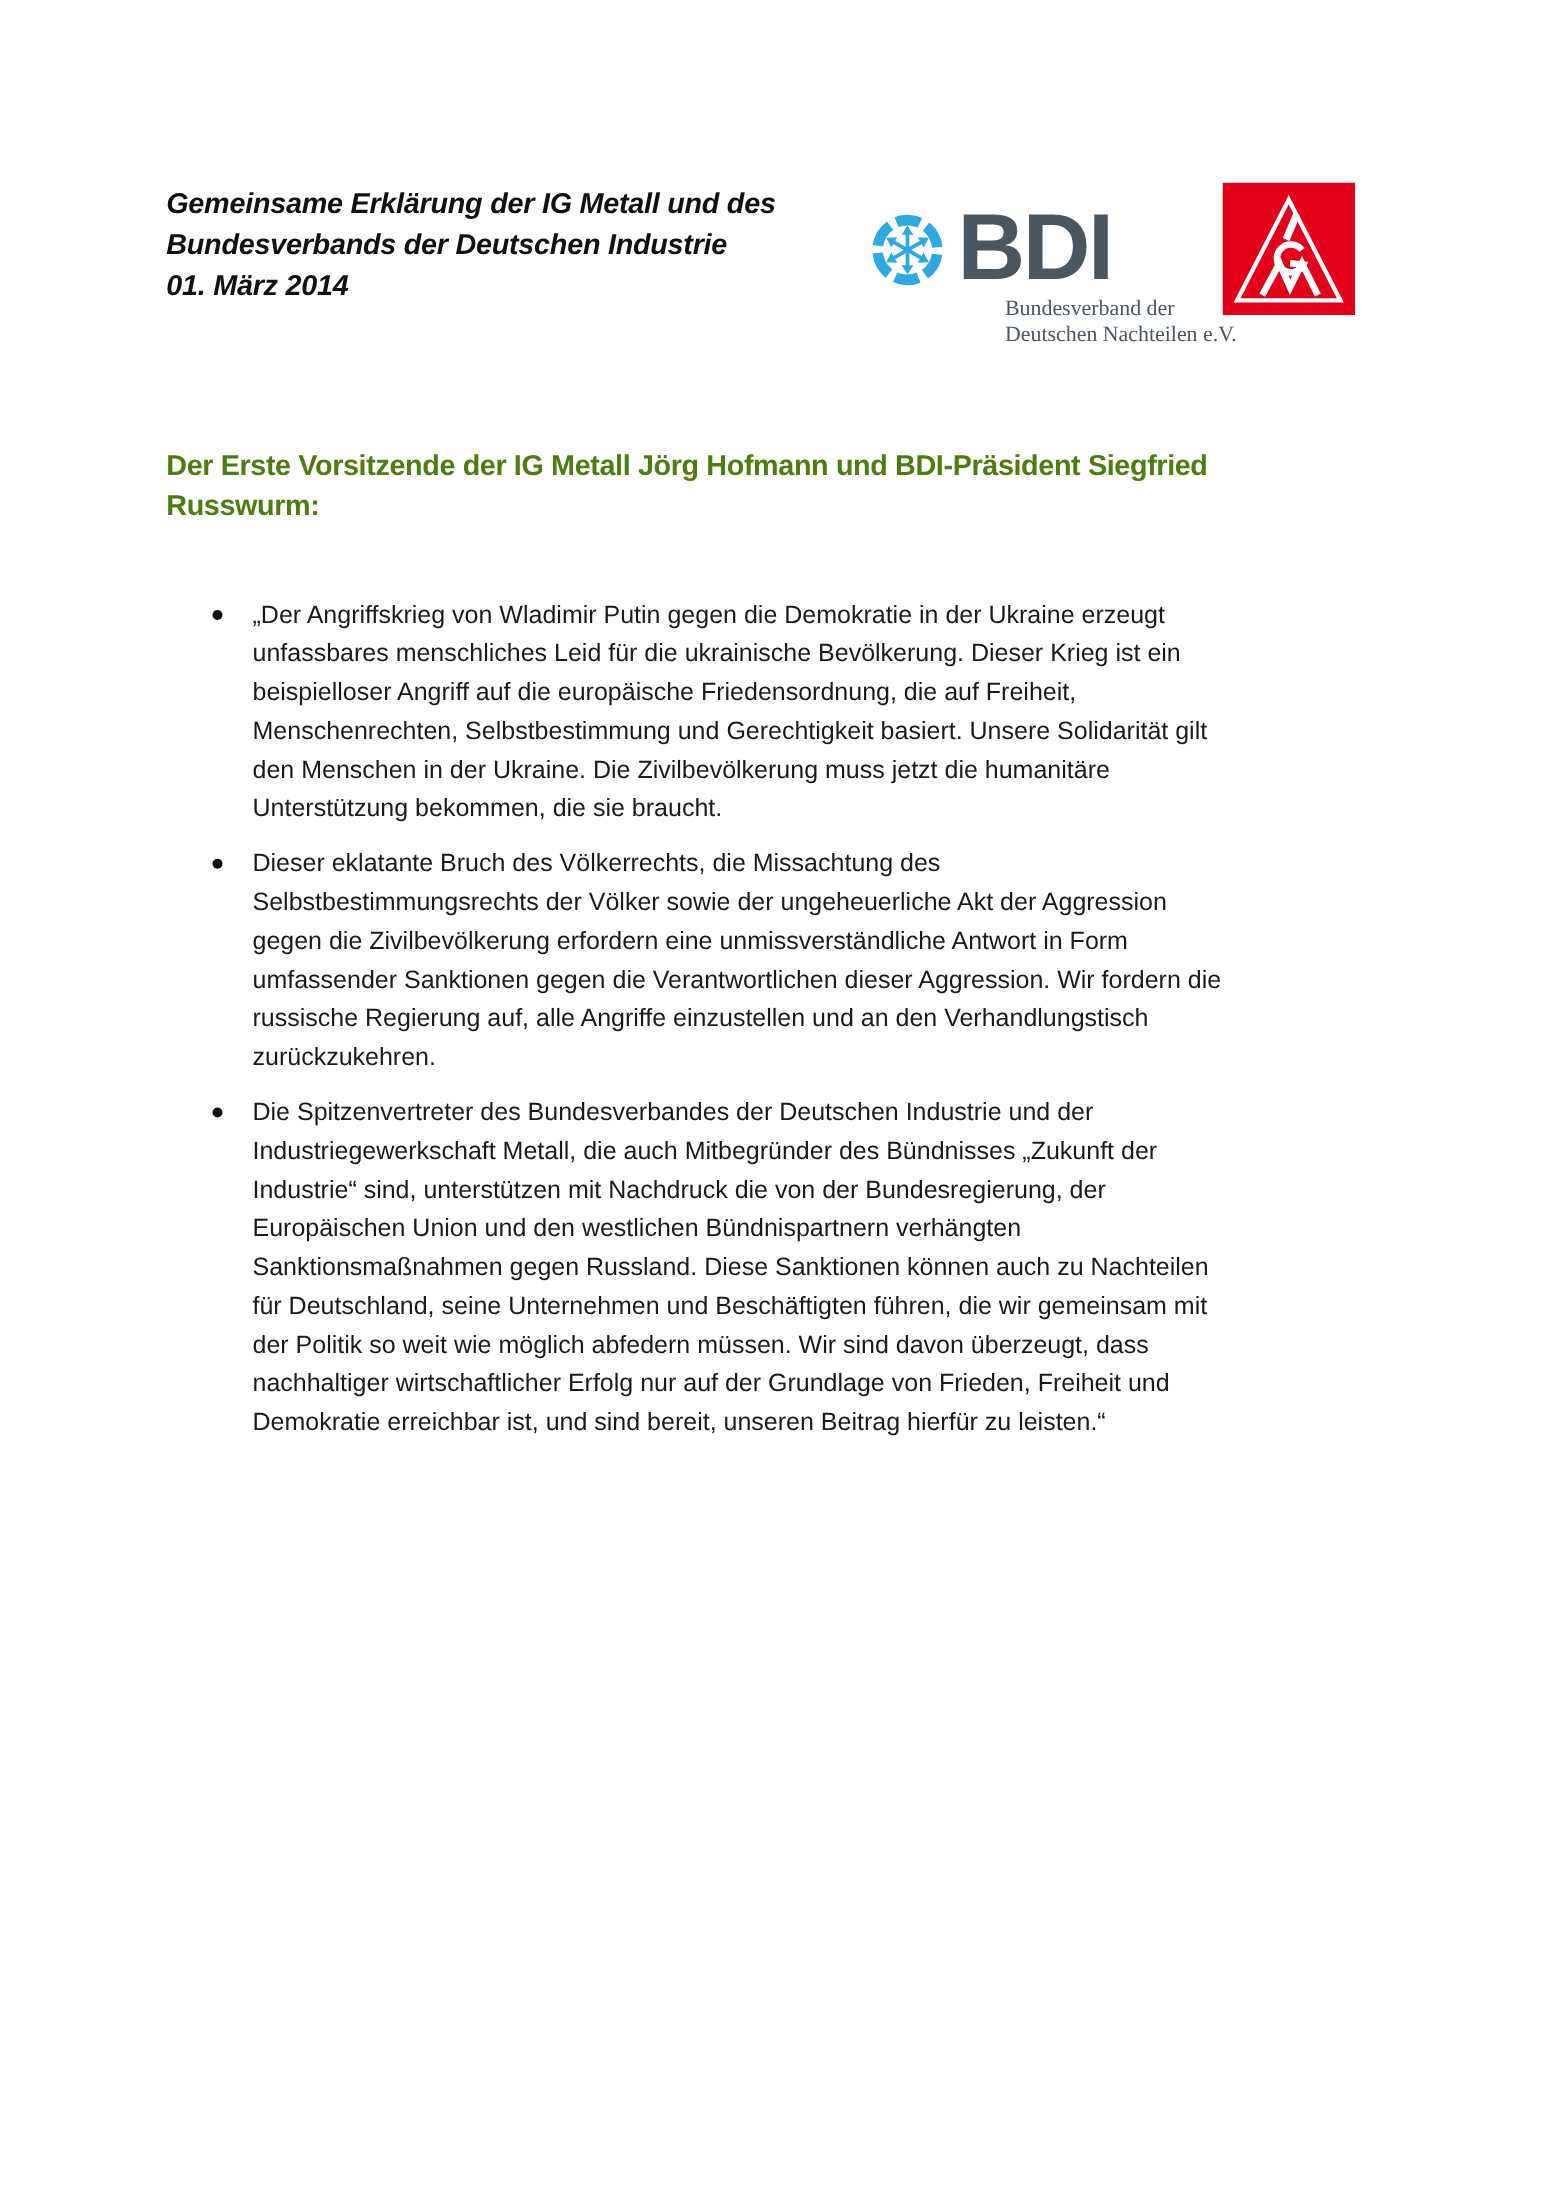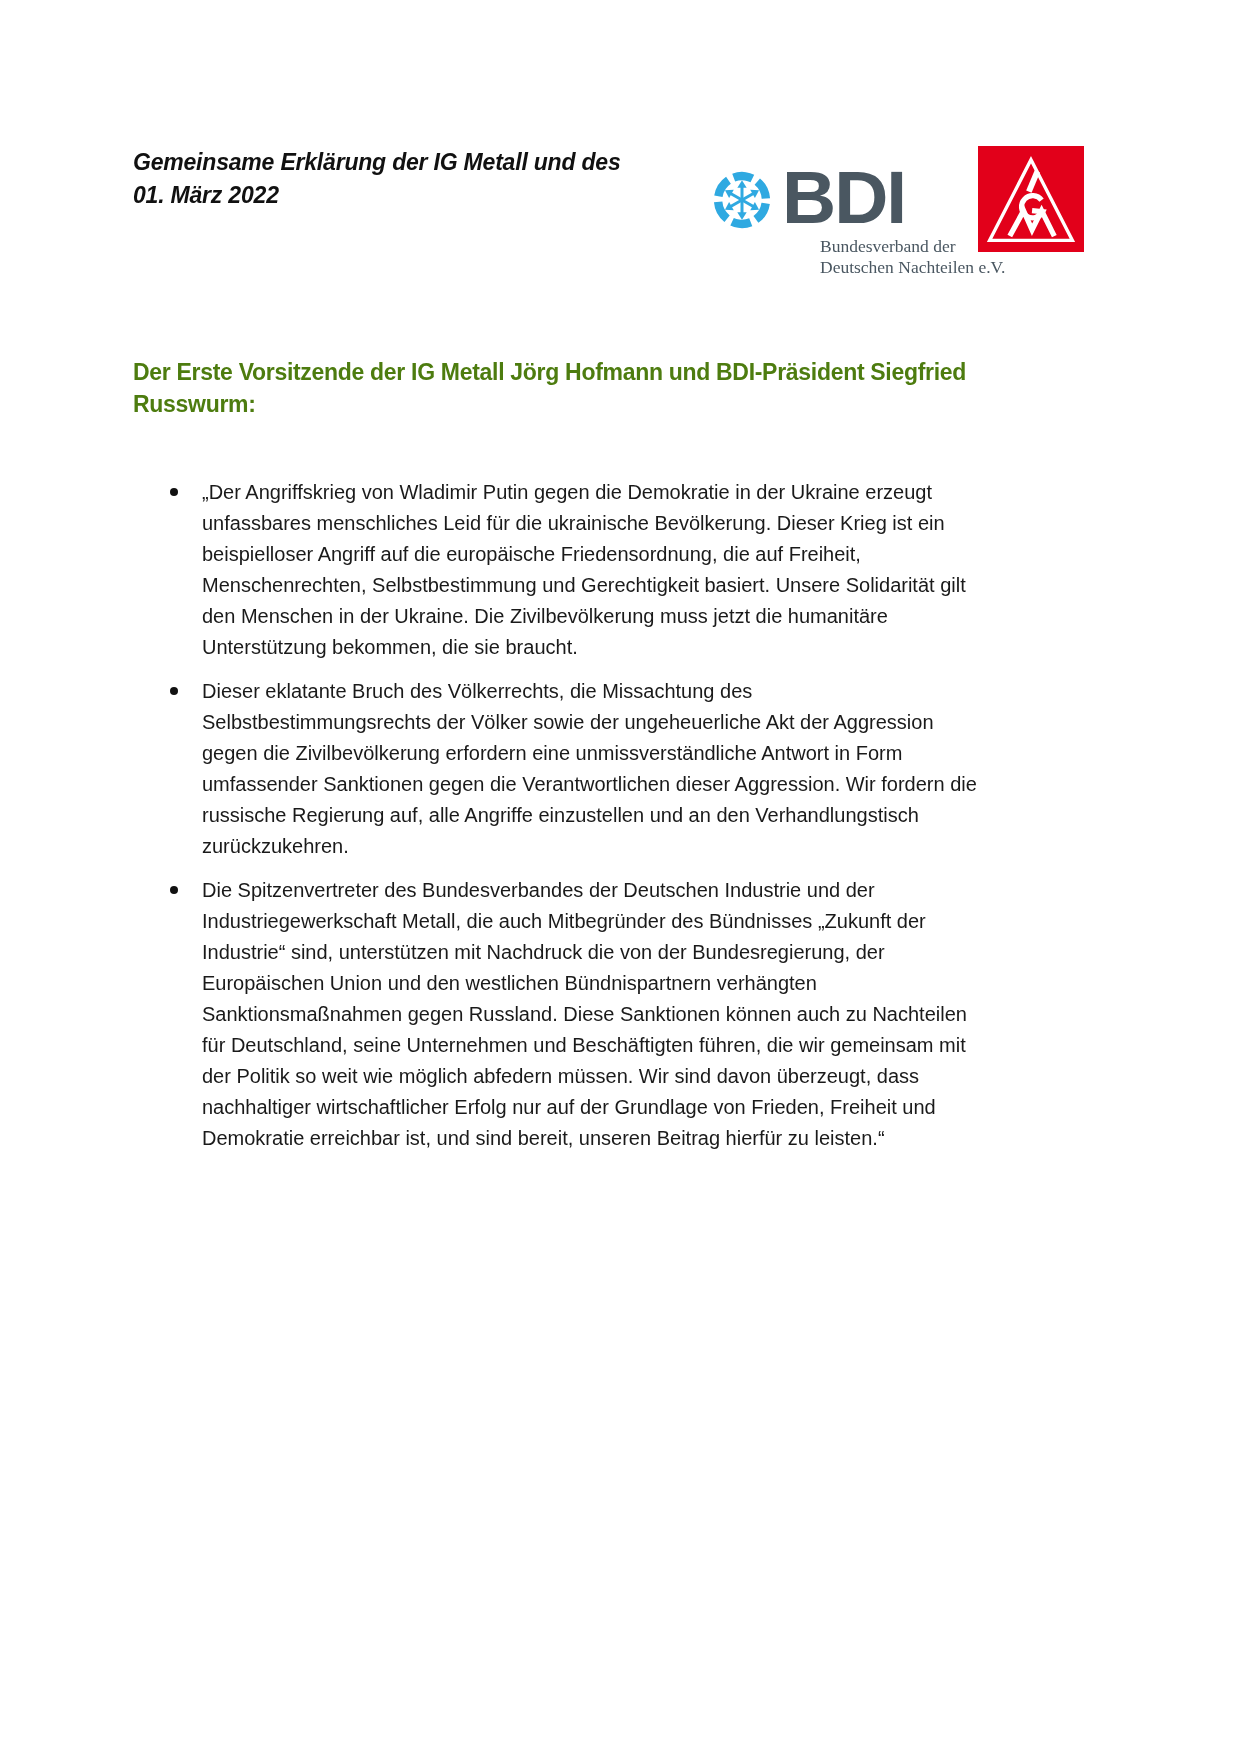--- a/index.html
+++ b/index.html
@@ -27,21 +27,21 @@
     top: 146px;
     font-style: italic;
     font-weight: 700;
     font-size: 23px;
     line-height: 33px;
     color: #111111;
     letter-spacing: -0.2px;
   }
 
   
-  .bdi-logo { position: absolute; left: 712px; top: 170px; width: 300px; height: 110px; }
+  .bdi-logo { position: absolute; left: 696px; top: 170px; width: 300px; height: 110px; }
   .bdi-icon { position: absolute; left: 0; top: 0; width: 60px; height: 60px; }
   .bdi-word {
     position: absolute; left: 70px; top: -10px;
     font-size: 75px; line-height: 75px; font-weight: 700;
     letter-spacing: -2px; color: var(--bdi-slate);
   }
   .bdi-caption {
     position: absolute; left: 72px; top: 66px;
     font-family: "Liberation Serif", serif;
     font-size: 17.5px; line-height: 21px;
@@ -96,21 +96,22 @@
     background: #111111;
   }
 </style>
 </head>
 <body>
 
 <div class="page">
 
   <div class="title-block">
     <div>Gemeinsame Erklärung der IG Metall und des</div>
-    <div>01. März 2022</div>
+    <div>Bundesverbands der Deutschen Industrie</div>
+    <div>01. März 2014</div>
   </div>
 
   <div class="bdi-logo">
     <svg class="bdi-icon" viewBox="0 0 64 64">
       <circle class="bdi-ring" cx="32" cy="32" r="25.5" fill="none" stroke-width="9" stroke-dasharray="20.5 6.2" transform="rotate(8 32 32)"></circle>
       <g class="bdi-arrow">
         <g transform="rotate(0 32 32)">
             <rect x="30.4" y="18" width="3.2" height="14.5"></rect>
             <polygon points="32,11 27,19 37,19"></polygon>
           </g>

